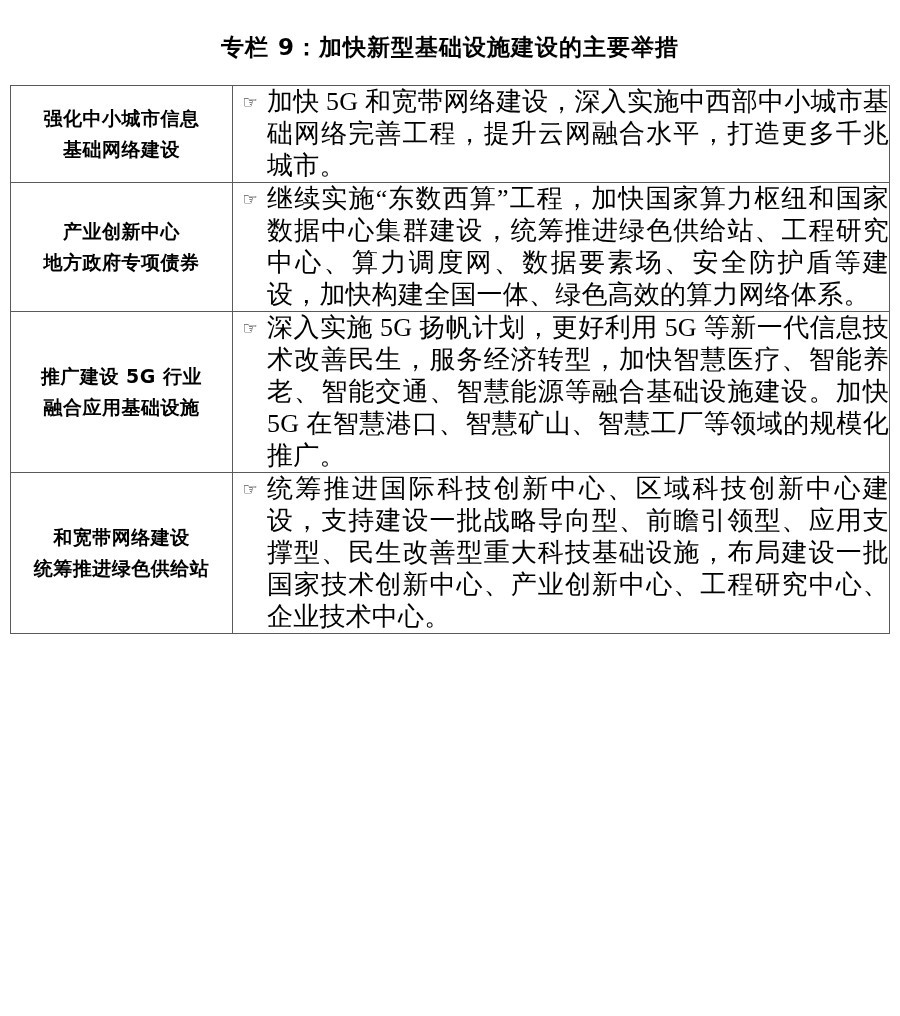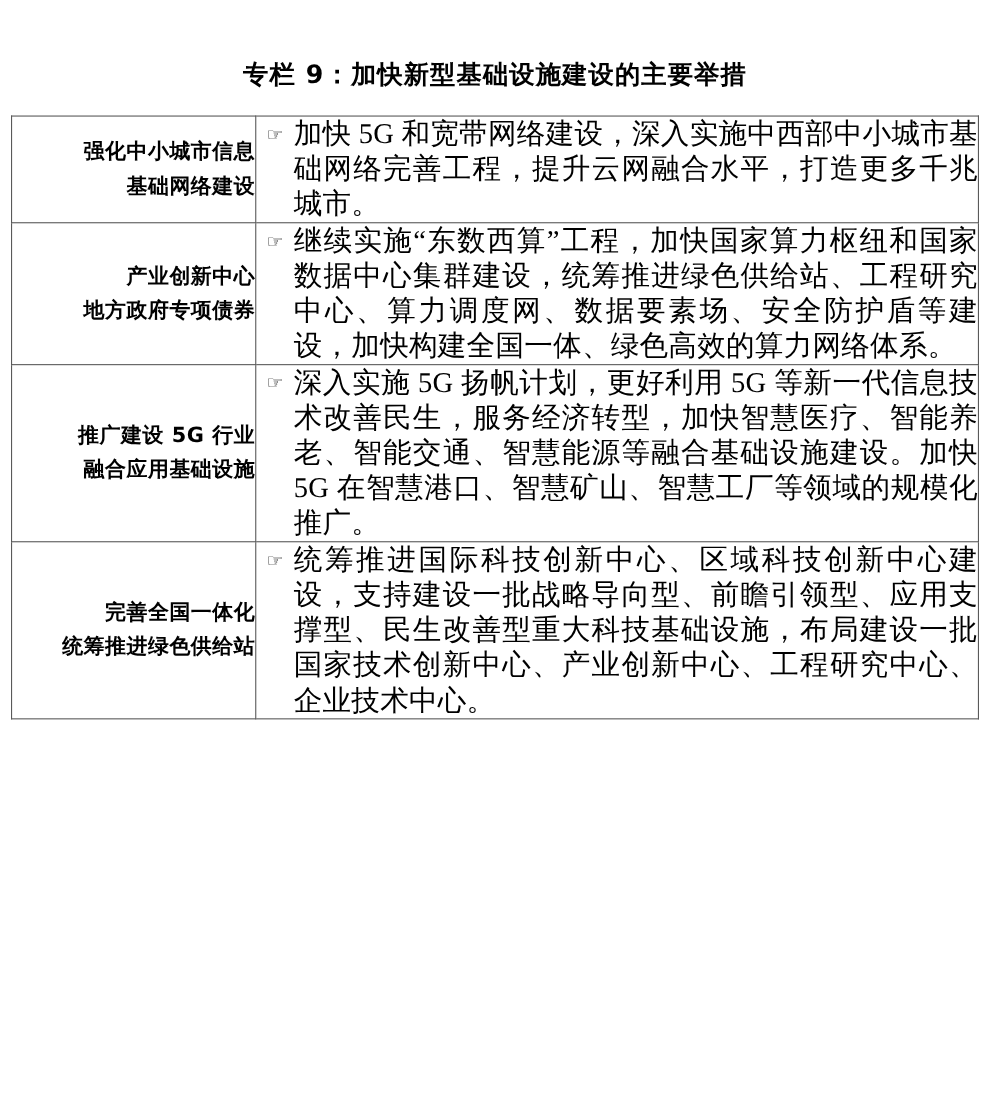--- a/index.html
+++ b/index.html
@@ -21,36 +21,35 @@
     box-sizing: border-box;
   }
   .doc-title {
     text-align: center;
     font-family: "DejaVu Sans", "Liberation Sans", sans-serif;
     font-weight: bold;
     font-size: 23px;
     letter-spacing: 1px;
     padding-top: 32px;
     padding-bottom: 22px;
-    margin-top: 20px;
   }
   table.box-table {
     border-collapse: collapse;
     width: 880px;
     margin: 0 auto;
     table-layout: fixed;
   }
   table.box-table td {
     border: 1px solid #5a5a5a;
     vertical-align: middle;
     padding: 0;
   }
   td.cat-cell {
     width: 221px;
-    text-align: right;
+    text-align: center;
     font-family: "DejaVu Sans", "Liberation Sans", sans-serif;
     font-weight: bold;
     font-size: 19px;
     line-height: 31px;
     letter-spacing: 0.5px;
     padding: 10px 10px;
   }
   td.body-cell {
     padding: 14px 16px 16px 8px;
   }
@@ -118,21 +117,21 @@
         </td>
         <td class="body-cell">
           <div class="body-inner">
             <span class="bullet-icon">☞</span>
             <span class="body-text">深入实施 5G 扬帆计划，更好利用 5G 等新一代信息技术改善民生，服务经济转型，加快智慧医疗、智能养老、智能交通、智慧能源等融合基础设施建设。加快 5G 在智慧港口、智慧矿山、智慧工厂等领域的规模化推广。</span>
           </div>
         </td>
       </tr>
       <tr>
         <td class="cat-cell">
-          <span class="cat-line">完善全国一体化</span>
+          <span class="cat-line">和宽带网络建设</span>
           <span class="cat-line">统筹推进绿色供给站</span>
         </td>
         <td class="body-cell">
           <div class="body-inner">
             <span class="bullet-icon">☞</span>
             <span class="body-text">统筹推进国际科技创新中心、区域科技创新中心建设，支持建设一批战略导向型、前瞻引领型、应用支撑型、民生改善型重大科技基础设施，布局建设一批国家技术创新中心、产业创新中心、工程研究中心、企业技术中心。</span>
           </div>
         </td>
       </tr>
     </tbody>

